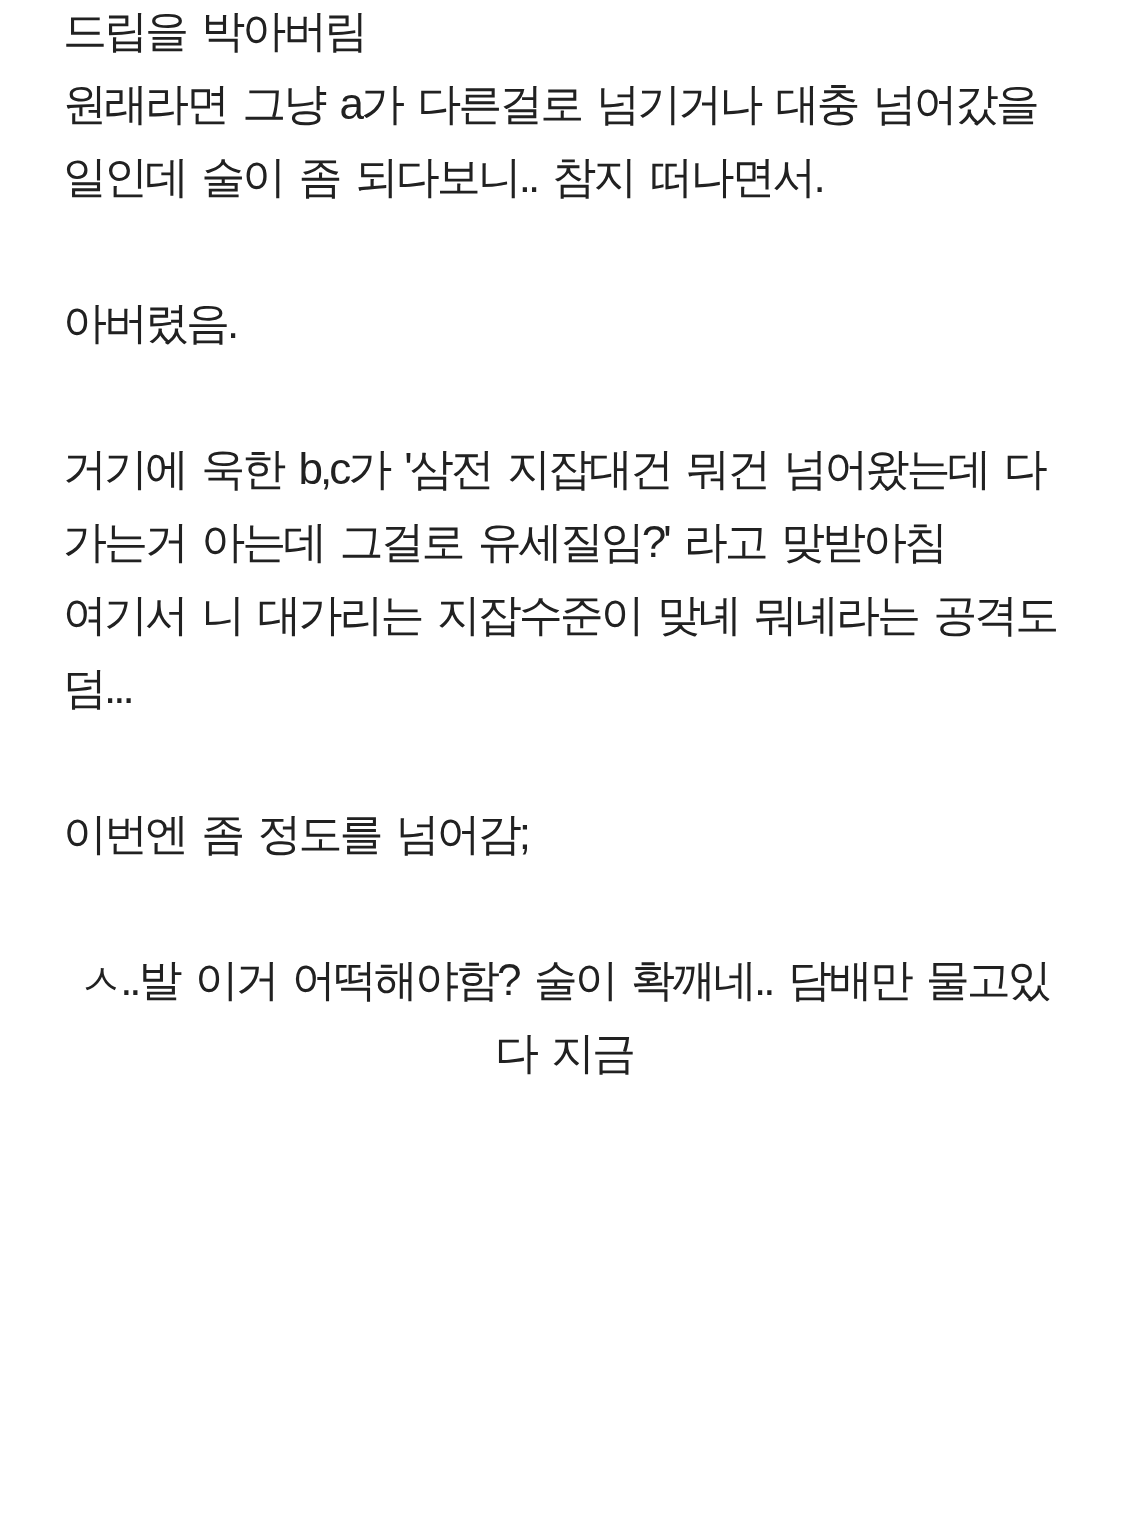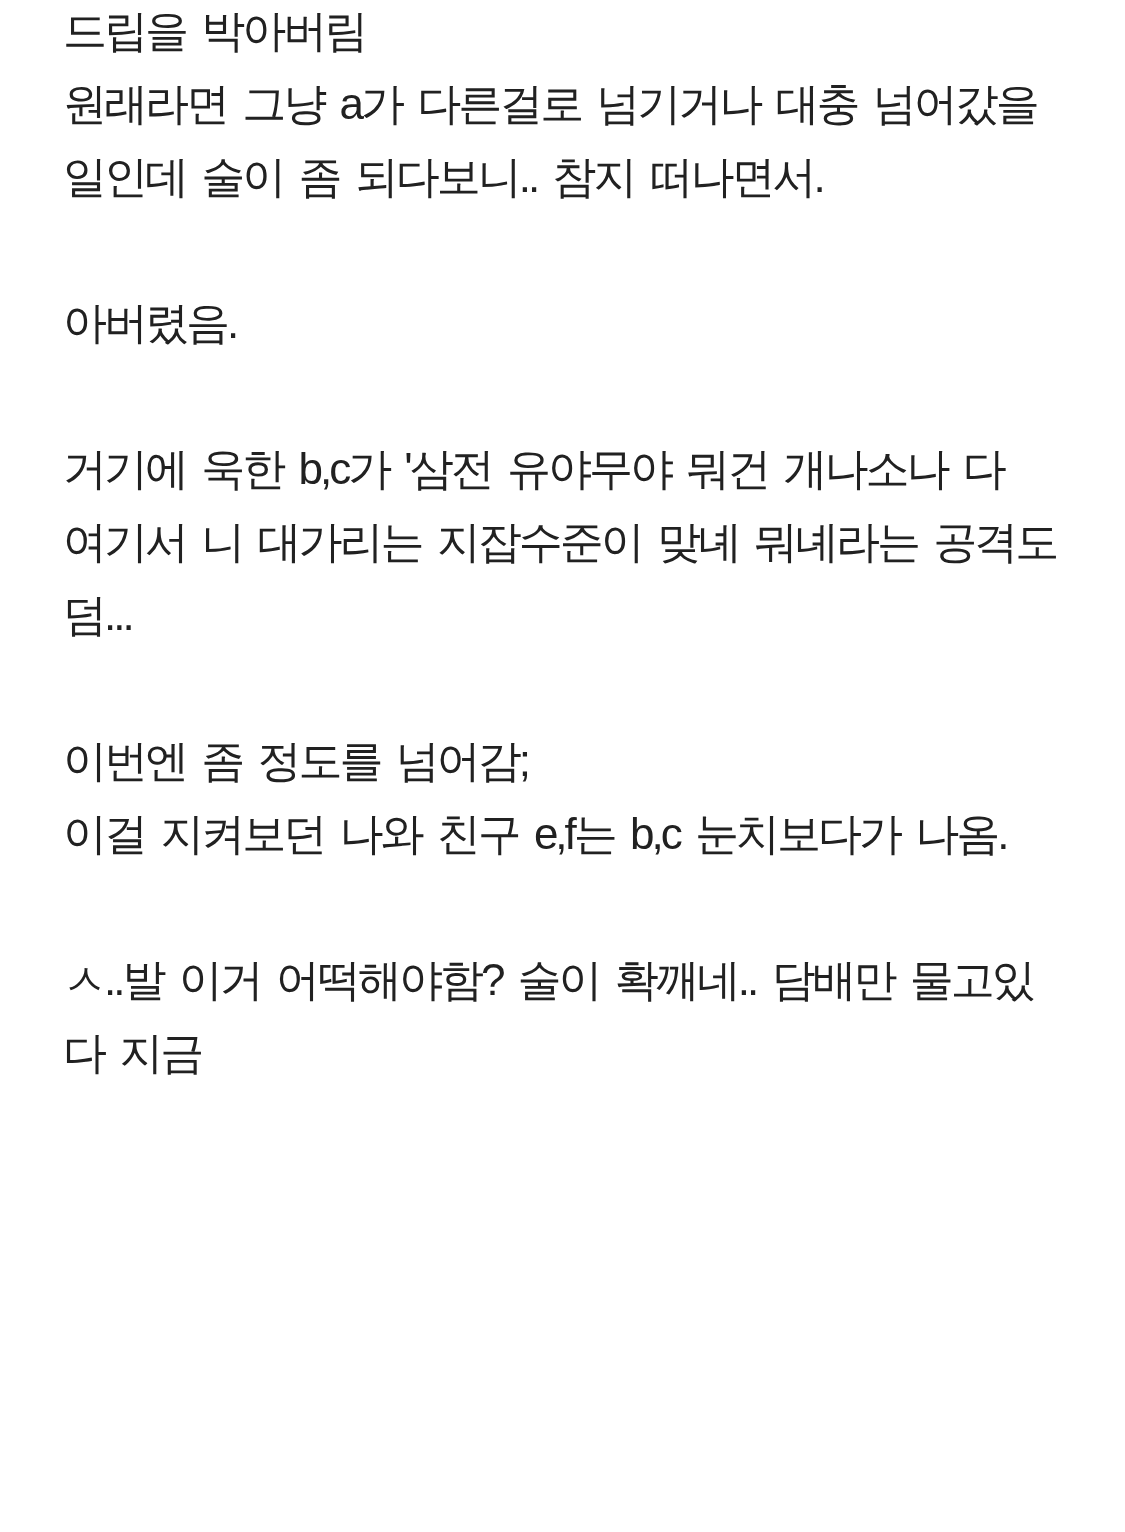--- a/index.html
+++ b/index.html
@@ -20,20 +20,21 @@
     font-size: 44px;
     line-height: 73px;
     letter-spacing: -3px;
     word-spacing: 6px;
   }
   .paragraph {
     margin: 0 0 73px 0;
   }
   .paragraph:last-child {
     margin-bottom: 0;
+    text-align: center;
   }
   .text-line {
     white-space: nowrap;
     height: 73px;
   }
 </style>
 </head>
 <body>
 
 <div class="post-text">
@@ -42,28 +43,28 @@
     <div class="text-line">드립을 박아버림</div>
     <div class="text-line">원래라면 그냥 a가 다른걸로 넘기거나 대충 넘어갔을</div>
     <div class="text-line">일인데 술이 좀 되다보니.. 참지 떠나면서.</div>
   </div>
 
   <div class="paragraph">
     <div class="text-line">아버렸음.</div>
   </div>
 
   <div class="paragraph">
-    <div class="text-line">거기에 욱한 b,c가 '삼전 유야무야 뭐건 개나소나 다</div>
+    <div class="text-line">거기에 욱한 b,c가 '삼전 지잡대건 뭐건 넘어왔는데 다</div>
+    <div class="text-line">가는거 아는데 그걸로 유세질임?' 라고 맞받아침</div>
     <div class="text-line">여기서 니 대가리는 지잡수준이 맞녜 뭐녜라는 공격도</div>
     <div class="text-line">덤...</div>
   </div>
 
   <div class="paragraph">
     <div class="text-line">이번엔 좀 정도를 넘어감;</div>
-    <div class="text-line">이걸 지켜보던 나와 친구 e,f는 b,c 눈치보다가 나옴.</div>
   </div>
 
   <div class="paragraph">
     <div class="text-line">ㅅ..발 이거 어떡해야함? 술이 확깨네.. 담배만 물고있</div>
     <div class="text-line">다 지금</div>
   </div>
 
 </div>
 
 </body></html>

